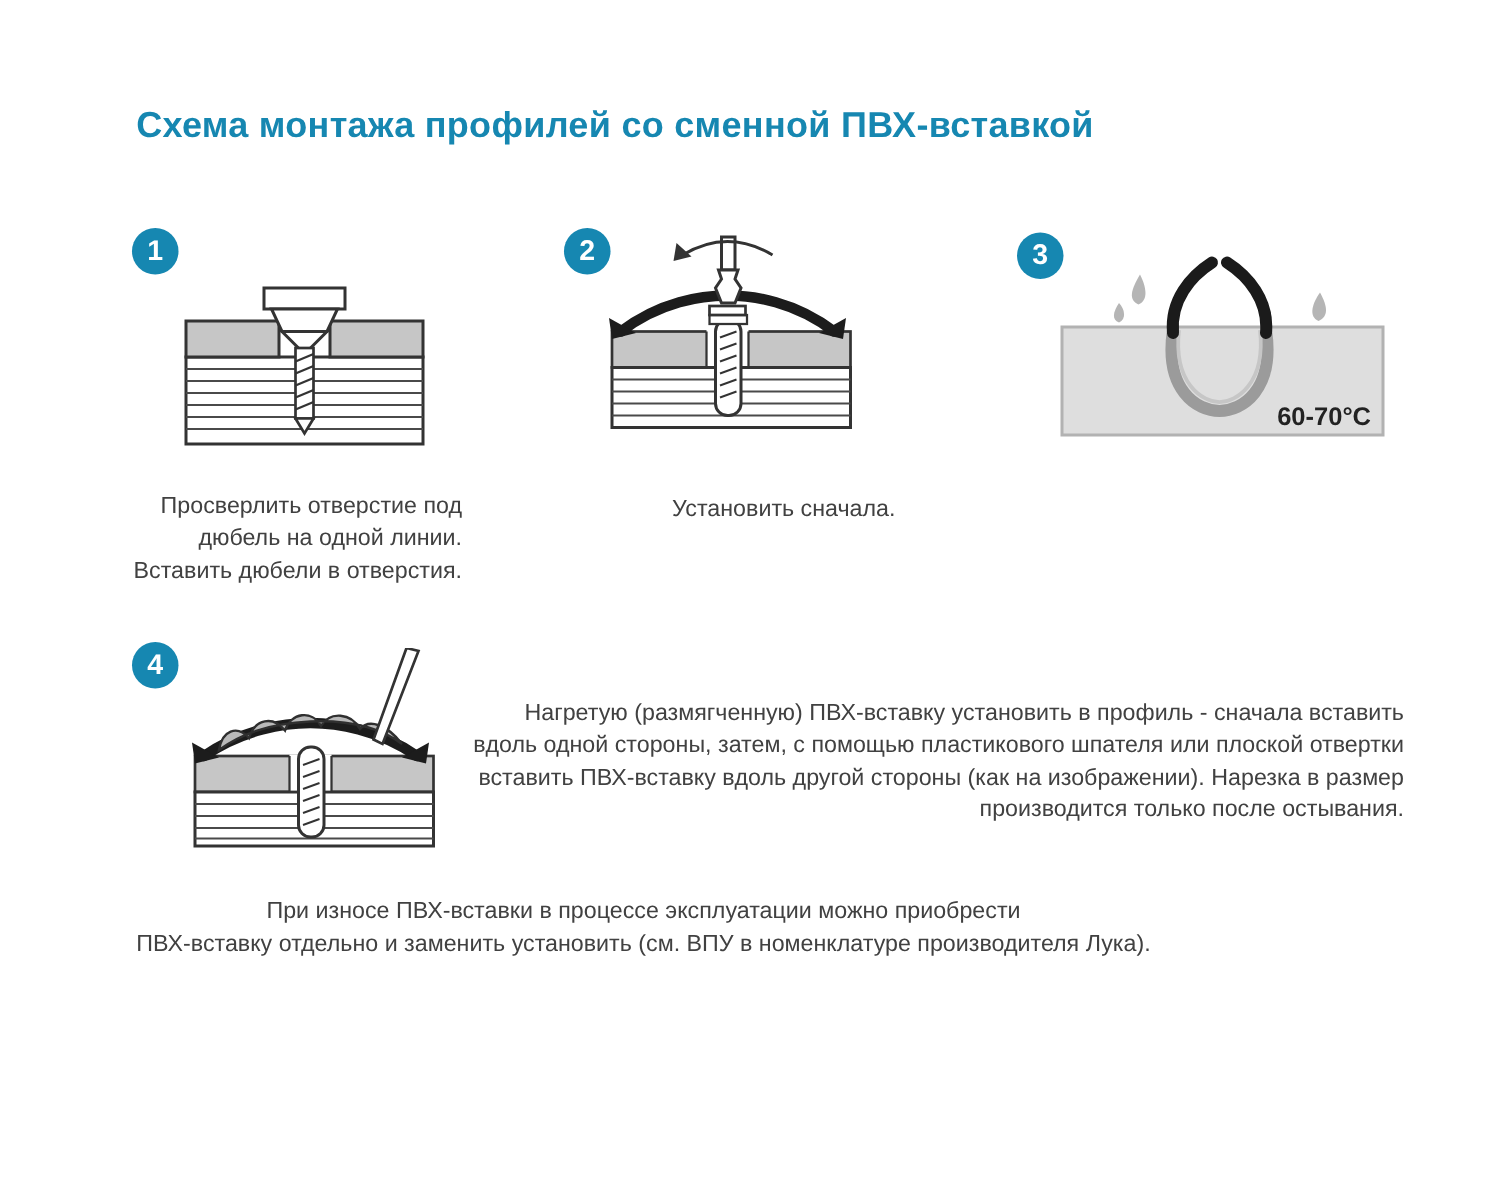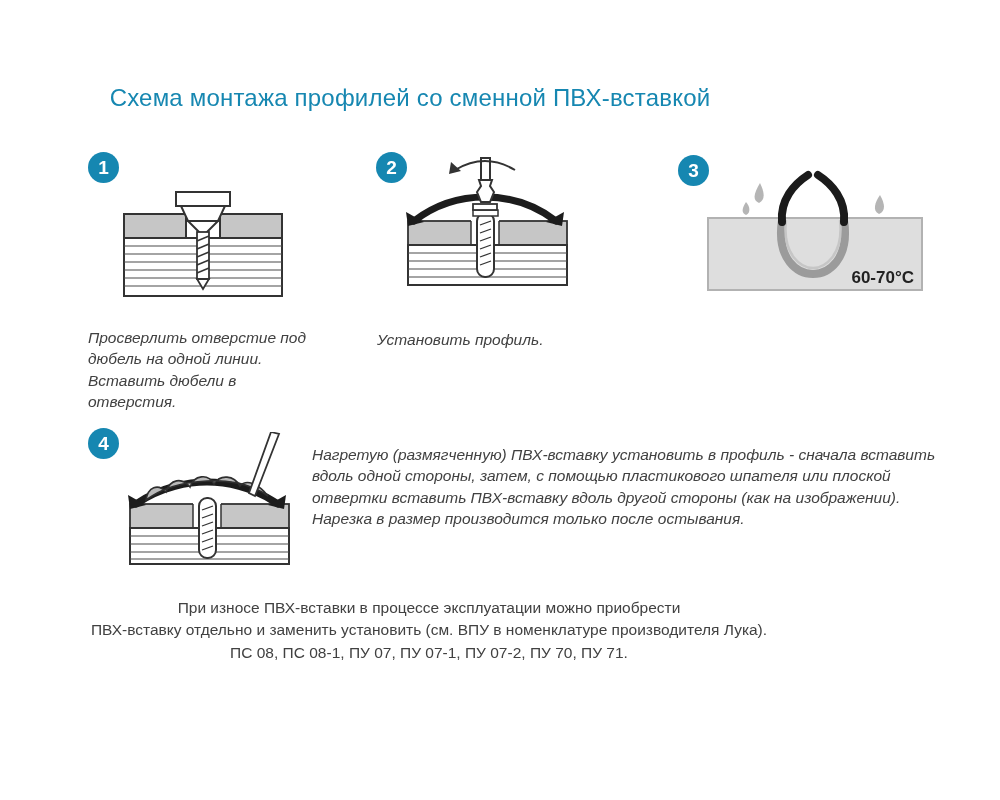--- a/index.html
+++ b/index.html
@@ -6,52 +6,51 @@
   html, body { background: #ffffff; }
   body {
     font-family: "Liberation Sans", "DejaVu Sans", sans-serif;
     width: 1000px; height: 800px;
     position: relative;
     color: #414141;
   }
   .canvas { position: absolute; inset: 0; width: 1000px; height: 800px; background: #fff; }
 
   .title {
-    position: absolute; top: 84px; left: 0; width: 820px;
+    position: absolute; top: 70px; left: 0; width: 820px;
     text-align: center;
-    font-size: 24px; font-weight: normal;
+    font-size: 24px; font-weight: bold;
     color: #1687b1;
     letter-spacing: 0.2px;
   }
 
   .step-badge {
     position: absolute;
     width: 31px; height: 31px;
     background: #1687b1;
     border-radius: 50%;
     color: #ffffff;
     font-size: 19px; font-weight: bold;
     display: flex; align-items: center; justify-content: center;
     line-height: 1;
   }
 
   .illustration { position: absolute; }
 
   .caption {
     position: absolute;
-    text-align: left;
+    text-align: right;
     font-size: 15.5px;
     line-height: 1.38;
     color: #414141;
-    font-style: italic;
   }
   #caption-1 { left: 88px;  top: 327px; width: 220px; }
   #caption-2 { left: 377px; top: 329px; width: 220px; }
   #caption-3 { left: 652px; top: 327px; width: 306px; }
-  #caption-4 { left: 312px; top: 444px; width: 624px; }
+  #caption-4 { left: 312px; top: 465px; width: 624px; }
 
   .footer {
     position: absolute; top: 597px; left: 0; width: 830px;
     text-align: center;
     font-size: 15.5px;
     line-height: 1.45;
     color: #414141;
     padding-left: 28px;
   }
   .footer div { display: block; }
@@ -139,21 +138,21 @@
     </g>
 
     <g>
       <rect x="81" y="3" width="9" height="22" fill="#ffffff" stroke="#333333" stroke-width="2"></rect>
       <polygon points="79,25 92,25 90,31 94,37 90,47 81,47 77,37 81,31" fill="#ffffff" stroke="#333333" stroke-width="2"></polygon>
       <rect x="73" y="49" width="24" height="6" fill="#ffffff" stroke="#333333" stroke-width="1.8"></rect>
       <path d="M55,15 Q85,-3 115,15" fill="none" stroke="#333333" stroke-width="2"></path>
       <polygon points="51,7 49,19 61,16" fill="#333333"></polygon>
     </g>
   </svg>
-  <p class="caption" id="caption-2">Установить профиль.</p>
+  <p class="caption" id="caption-2">Установить сначала.</p>
 
   <div class="step-badge" style="left:678px; top:155px;">
     <span>3</span>
   </div>
   <svg class="illustration" style="left:700px; top:162px;" width="230" height="135" viewBox="0 0 230 135">
 
     <rect x="8" y="56" width="214" height="72" fill="#dedede" stroke="#b2b2b2" stroke-width="2"></rect>
 
     <path d="M82,58 C76,98 98,112 113,112 C128,112 150,98 144,58" fill="none" stroke="#9b9b9b" stroke-width="8"></path>
     <path d="M86,58 C82,94 102,106 113,106 C124,106 144,94 140,58" fill="none" stroke="#c6c6c6" stroke-width="2.5"></path>
@@ -216,16 +215,15 @@
              C130,52 110,48 85,49
              C62,50 40,56 24,68 Z" fill="#b9b9b9" stroke="#2f2f2f" stroke-width="1.6"></path>
 
     <polygon points="149,0 157,2 133,64 127,61" fill="#ffffff" stroke="#333333" stroke-width="1.8"></polygon>
   </svg>
   <p class="caption" id="caption-4">Нагретую (размягченную) ПВХ-вставку установить в профиль - сначала вставить вдоль одной стороны, затем, с помощью пластикового шпателя или плоской отвертки вставить ПВХ-вставку вдоль другой стороны (как на изображении). Нарезка в размер производится только после остывания.</p>
 
   <div class="footer">
     <div>При износе ПВХ-вставки в процессе эксплуатации можно приобрести</div>
     <div>ПВХ-вставку отдельно и заменить установить (см. ВПУ в номенклатуре производителя Лука).</div>
-    <div>ПС 08, ПС 08-1, ПУ 07, ПУ 07-1, ПУ 07-2, ПУ 70, ПУ 71.</div>
   </div>
 
 </div>
 
 </body></html>

